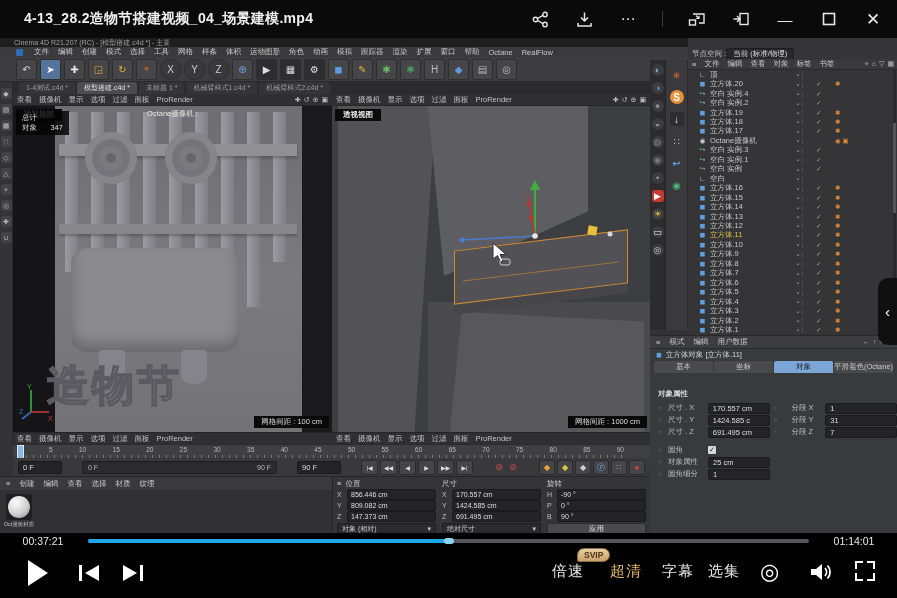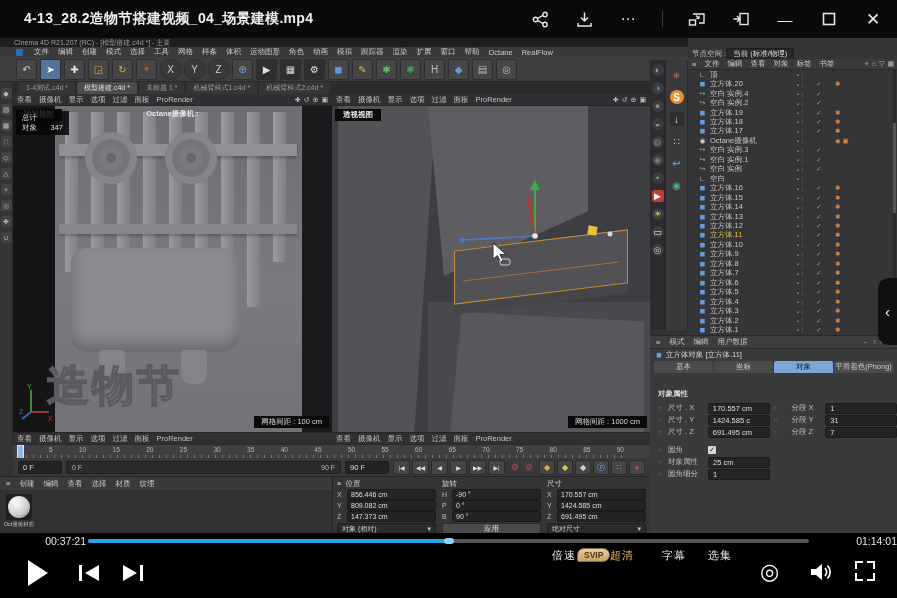--- a/index.html
+++ b/index.html
@@ -134,21 +134,21 @@
   #cvp-l{left:13px;width:319px;}
   #cvp-r{left:332px;width:318px;}
   .cvp .mi{font-size:7.5px;color:#c2c2c2;white-space:nowrap;}
   
   #ruler{left:13px;top:406px;width:637px;height:14px;background:#404042;border-top:1px solid #2a2a2c;}
   #ticks{position:absolute;left:6px;right:26px;top:1px;display:flex;justify-content:space-between;}
   #ticks span{font-size:6.5px;color:#b9b9b9;}
   #tickmarks{position:absolute;left:6px;right:26px;bottom:0;height:4px;
     background:repeating-linear-gradient(90deg,#77777a 0 1px,transparent 1px 7px);}
   #playhead{position:absolute;left:4px;top:0;width:7px;height:14px;background:#8fb8e0;border:1px solid #d8e8f8;box-sizing:border-box;}
-  #transport{left:13px;top:420px;width:637px;height:18px;background:#39393b;display:flex;align-items:center;gap:4px;
+  #transport{left:13px;top:420px;width:637px;height:18px;background:#39393b;display:flex;align-items:center;gap:20px;
     padding:0 5px;box-sizing:border-box;}
   .tl-input{background:#242426;border:1px solid #1b1b1d;border-radius:2px;color:#ddd;font-size:7.5px;
     height:11px;line-height:11px;padding:0 4px;width:34px;}
   #tl-slider{flex:1;height:11px;background:#2b2b2d;border:1px solid #202022;border-radius:2px;position:relative;
     display:flex;align-items:center;justify-content:space-between;padding:0 5px;}
   #tl-slider span{font-size:7px;color:#bbb;}
   .tpb{width:15px;height:13px;background:#454547;border:1px solid #2c2c2e;border-radius:2px;color:#ddd;font-size:6px;
     display:flex;align-items:center;justify-content:center;flex:0 0 auto;}
   .recb{width:12px;height:12px;border-radius:50%;background:#3a3a3c;color:#d05050;font-size:9px;line-height:12px;
     text-align:center;flex:0 0 auto;}
@@ -175,30 +175,30 @@
     height:9px;line-height:9px;padding:0 3px;white-space:nowrap;overflow:hidden;}
   .cdrop{margin-top:1px;background:#2b2b2d;border:1px solid #1e1e20;border-radius:2px;color:#c6c6c6;font-size:7px;
     height:10px;line-height:10px;padding:0 4px;display:flex;justify-content:space-between;}
   .capply{margin-top:1px;background:#4a4a4c;border:1px solid #2c2c2e;border-radius:2px;color:#ddd;font-size:7.5px;
     height:10px;line-height:10px;text-align:center;}
   
   #side-toggle{right:0;top:278px;width:19px;height:67px;background:#101010;border-radius:10px 0 0 10px;z-index:30;
     display:flex;align-items:center;justify-content:center;color:#fff;font-size:15px;}
   
   #progress-row{left:0;top:533px;width:897px;height:15px;background:#000;display:flex;align-items:center;}
-  .time{font-size:10.5px;color:#e8e8e8;width:86px;text-align:right;flex:0 0 auto;}
+  .time{font-size:10.5px;color:#e8e8e8;width:86px;text-align:center;flex:0 0 auto;}
   #bar{flex:1;height:4px;background:#55555a;border-radius:2px;position:relative;margin:0 2px;}
   #bar-fill{position:absolute;left:0;top:0;height:4px;background:#1ea7e8;border-radius:2px;}
   #bar-tip{position:absolute;top:-1px;width:10px;height:6px;background:#8fd4f5;border-radius:3px;}
   
   #controls{left:0;top:548px;width:897px;height:50px;background:#000;}
   #play-btn{left:28px;top:12px;width:0;height:0;border-left:20px solid #fff;border-top:13px solid transparent;
     border-bottom:13px solid transparent;}
   .skip{top:16px;width:22px;height:18px;}
-  .ctrl-text{top:0;font-size:11px;color:#e9e9e9;letter-spacing:1px;}
+  .ctrl-text{top:14px;font-size:15px;color:#e9e9e9;letter-spacing:1px;}
   #quality-text{color:#e7b963;}
   #svip-badge{left:577px;top:0px;background:linear-gradient(180deg,#e7cfa0,#caa268);color:#4a3416;font-size:8.5px;
     font-weight:bold;padding:1px 6px;border-radius:7px 7px 7px 2px;border:1px solid #8a6f45;}
   #watch-icon{left:760px;top:11px;font-size:22px;color:#fff;}
   #vol-icon{left:808px;top:13px;}
   #fs-icon{left:855px;top:13px;width:20px;height:20px;}
   .fs-c{position:absolute;width:6px;height:6px;border:2px solid #fff;}
   .fs-tl{left:0;top:0;border-right:none;border-bottom:none;}
   .fs-tr{right:0;top:0;border-left:none;border-bottom:none;}
   .fs-bl{left:0;bottom:0;border-right:none;border-top:none;}
@@ -371,21 +371,21 @@
           <text x="29" y="39" fill="#c23a32" font-size="7">X</text>
         <path d="M12 30 L3 37" stroke="#3a6ac2" stroke-width="1.6"></path>
           <text x="0" y="32" fill="#3a6ac2" font-size="7">Z</text>
       </svg>
     </div>
     <span class="vp-label" style="top:15px;">透视视图</span>
     <div id="vp-stats">
       <div><span>总计</span><span class="sv"></span></div>
       <div><span>对象</span><span class="sv">347</span></div>
     </div>
-    <span id="cam-label" style="top:15px;font-weight:bold;">Octane摄像机 :</span>
+    <span id="cam-label" style="top:15px;">Octane摄像机 :</span>
     <span class="vp-grid">网格间距 : 100 cm</span>
   </div>
 
   <div class="r vp" id="vp-right">
     <div class="vp-head">
 
     <span class="mi">查看</span>
         <span class="mi">摄像机</span>
         <span class="mi">显示</span>
         <span class="mi">选项</span>
@@ -716,21 +716,21 @@
     </div>
     <div id="am-title">
       <span class="cube">◼</span>
       <span>立方体对象 [立方体.11]</span>
     </div>
     <div id="am-tabs">
 
     <span class="atab" data-active="false">基本</span>
         <span class="atab" data-active="false">坐标</span>
         <span class="atab" data-active="true">对象</span>
-        <span class="atab" data-active="false">平滑着色(Phong)</span>
+        <span class="atab" data-active="false">平滑着色(Octane)</span>
       </div>
     <div id="am-sec">对象属性</div>
     <div>
 
         <div class="fld-row">
           <span class="fld-dot">○</span>
           <span class="fld-lab">尺寸 . X</span>
           <span class="fld-val">170.557 cm</span>
           <span class="fld-dot">○</span>
           <span class="fld-lab2">分段 X</span>
@@ -887,56 +887,56 @@
           <span class="ck">Z</span>
           <span class="cv">147.373 cm</span>
         </div>
       <div class="cdrop">
           <span>对象 (相对)</span>
           <span>▾</span>
         </div>
     </div>
     <div class="ccol">
       <div class="chead">
+          <span>尺寸</span>
+        </div>
+      <div class="crow">
+          <span class="ck">X</span>
+          <span class="cv">170.557 cm</span>
+        </div>
+      <div class="crow">
+          <span class="ck">Y</span>
+          <span class="cv">1424.585 cm</span>
+        </div>
+      <div class="crow">
+          <span class="ck">Z</span>
+          <span class="cv">691.495 cm</span>
+        </div>
+      <div class="cdrop">
+          <span>绝对尺寸</span>
+          <span>▾</span>
+        </div>
+    </div>
+    <div class="ccol">
+      <div class="chead">
           <span>旋转</span>
         </div>
       <div class="crow">
           <span class="ck">H</span>
           <span class="cv">-90 °</span>
         </div>
       <div class="crow">
           <span class="ck">P</span>
           <span class="cv">0 °</span>
         </div>
       <div class="crow">
           <span class="ck">B</span>
           <span class="cv">90 °</span>
         </div>
       <div class="capply">应用</div>
-    </div>
-    <div class="ccol">
-      <div class="chead">
-          <span>尺寸</span>
-        </div>
-      <div class="crow">
-          <span class="ck">X</span>
-          <span class="cv">170.557 cm</span>
-        </div>
-      <div class="crow">
-          <span class="ck">Y</span>
-          <span class="cv">1424.585 cm</span>
-        </div>
-      <div class="crow">
-          <span class="ck">Z</span>
-          <span class="cv">691.495 cm</span>
-        </div>
-      <div class="cdrop">
-          <span>绝对尺寸</span>
-          <span>▾</span>
-        </div>
     </div>
   </div>
 </div>
 
 <div class="r" id="side-toggle">‹</div>
 
 <div class="r" id="progress-row">
   <span class="time">00:37:21</span>
   <div id="bar">
     <div id="bar-fill" style="width: 50.5%;"></div>

